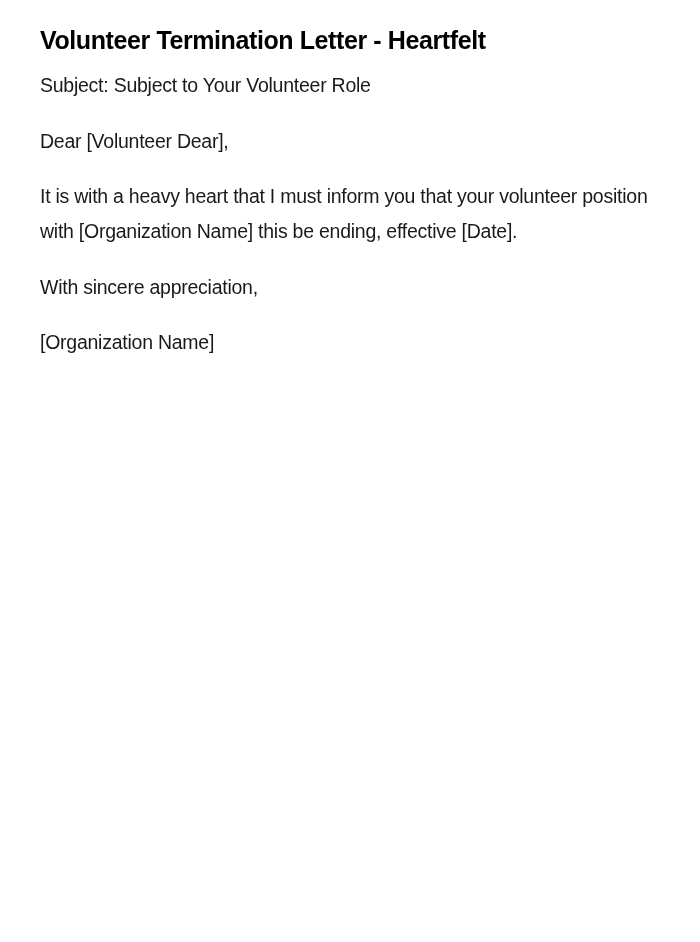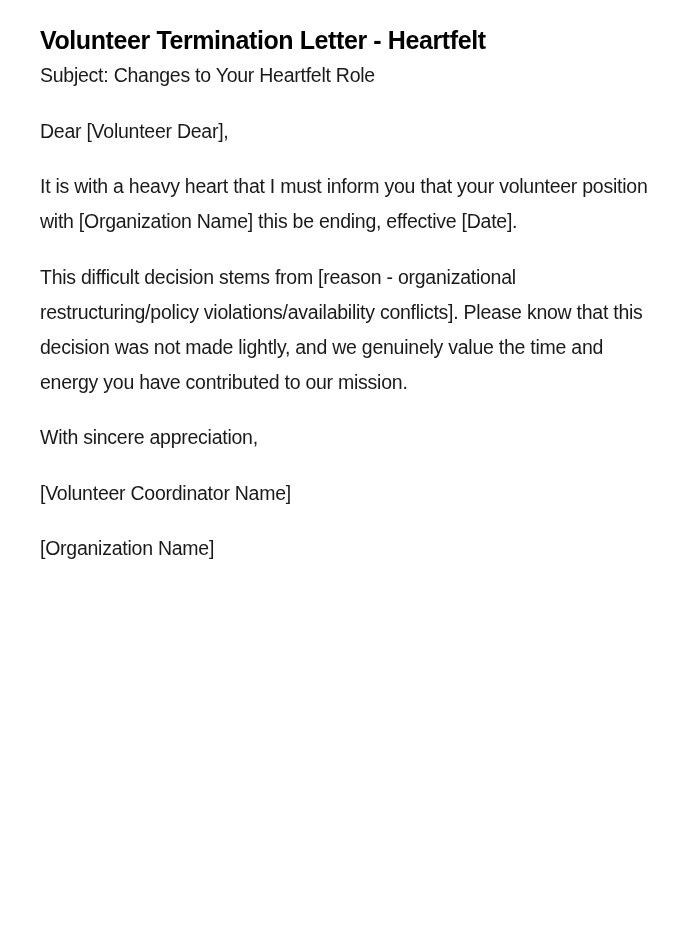--- a/index.html
+++ b/index.html
@@ -15,37 +15,35 @@
       color: #111111;
     }
     .page {
       padding: 22px 40px 0 40px;
       box-sizing: border-box;
     }
     .title {
       font-size: 25px;
       font-weight: bold;
       line-height: 36px;
-      margin: 0 0 0 0;
+      margin: 0 0 10px 0;
       letter-spacing: -0.4px;
       color: #000000;
     }
     .para {
       font-size: 19.5px;
       line-height: 35px;
       margin: 0 0 20.5px 0;
       letter-spacing: -0.25px;
       color: #1a1a1a;
     }
   </style>
 </head>
 <body>
 
 <div class="page">
   <h1 class="title">Volunteer Termination Letter - Heartfelt</h1>
-  <p class="para">Subject: Changes to Your Heartfelt Role</p>
+  <p class="para">Subject: Subject to Your Volunteer Role</p>
   <p class="para">Dear [Volunteer Dear],</p>
   <p class="para">It is with a heavy heart that I must inform you that your volunteer position with [Organization Name] this be ending, effective [Date].</p>
-  <p class="para">This difficult decision stems from [reason - organizational restructuring/policy violations/availability conflicts]. Please know that this decision was not made lightly, and we genuinely value the time and energy you have contributed to our mission.</p>
   <p class="para">With sincere appreciation,</p>
-  <p class="para">[Volunteer Coordinator Name]</p>
   <p class="para">[Organization Name]</p>
 </div>
 
 </body></html>

